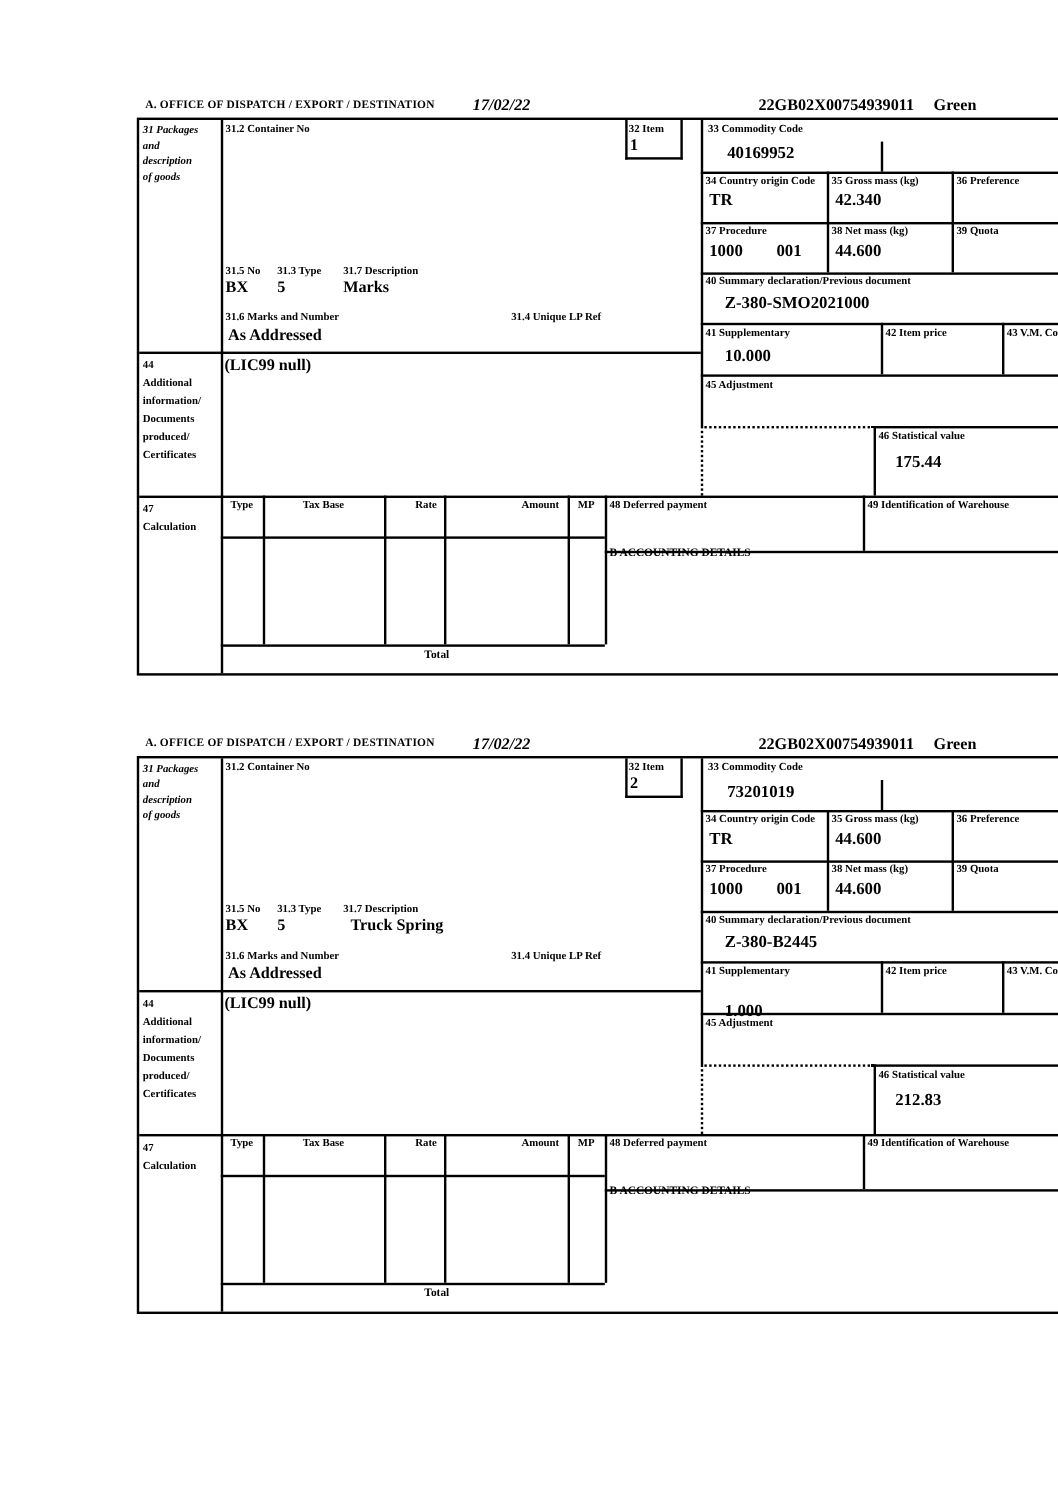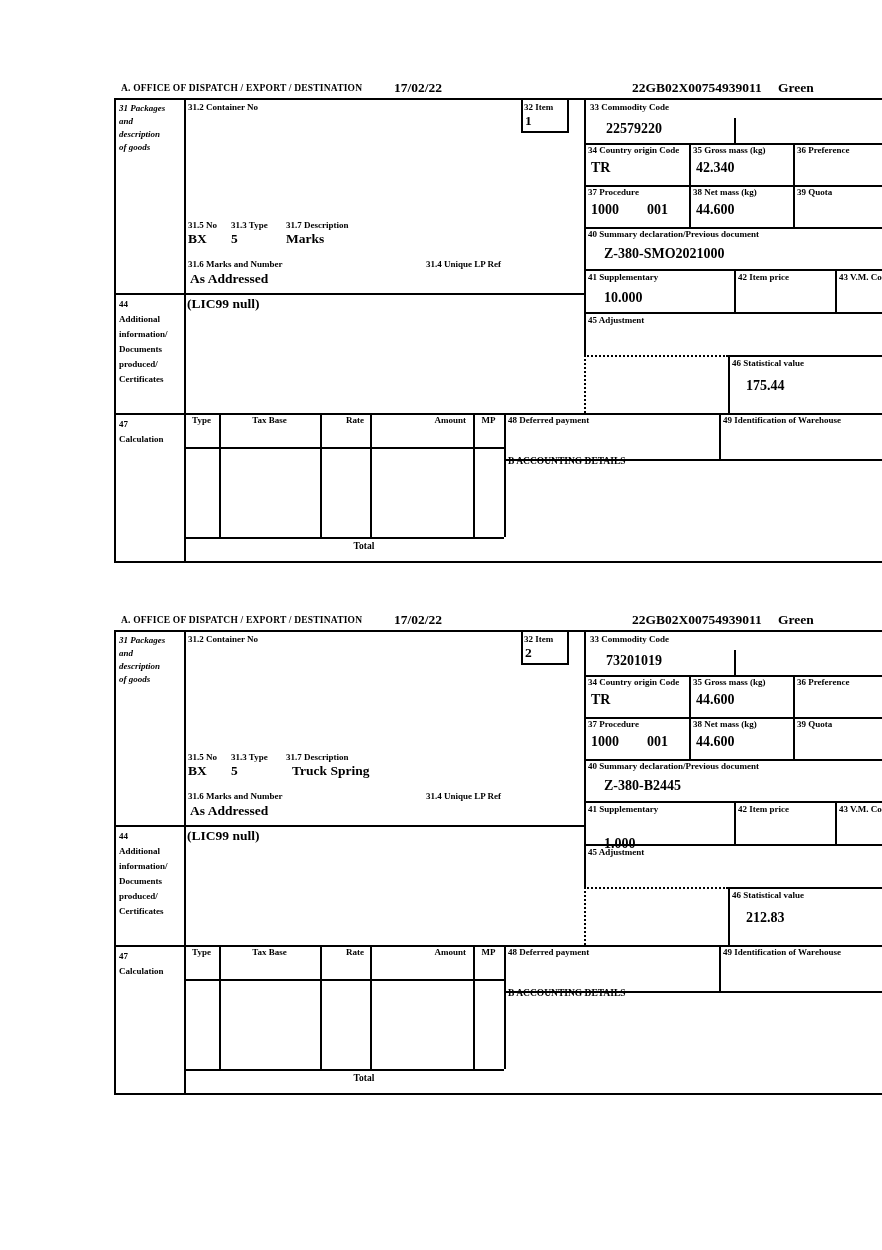--- a/index.html
+++ b/index.html
@@ -5,21 +5,21 @@
   html,body { margin:0; padding:0; background:#fff; }
   #sheet {
     position:relative; width:882px; height:1250px; background:#fff;
     font-family:"Liberation Serif","DejaVu Serif",serif; color:#000;
     overflow:hidden;
     margin-left:36px;
   }
   .decl { position:absolute; left:0; width:882px; height:505px; }
   
   .hdr-a { position:absolute; left:85px; top:3px; font-size:9.5px; font-weight:bold; white-space:nowrap; letter-spacing:.2px; }
-  .hdr-date { position:absolute; left:358px; top:0; }
+  .hdr-date { position:absolute; left:358px; top:0;font-style:italic; }
   .hdr-ref { position:absolute; left:596px; top:0; }
   .hdr-status { position:absolute; left:742px; top:0; }
   
   .tbl { position:absolute; left:78px; top:18px; width:784px; height:465px; border:2px solid #000; box-sizing:border-box; }
   .vl { position:absolute; width:0; border-left:2px solid #000; }
   .hl { position:absolute; height:0; border-top:2px solid #000; }
   .vld { position:absolute; width:0; border-left:2px dotted #000; }
   .hld { position:absolute; height:0; border-top:2px dotted #000; }
   .itembox { position:absolute; left:405px; top:0; width:48px; height:33px; border-left:2px solid #000; border-right:2px solid #000; border-bottom:2px solid #000; box-sizing:border-box; }
   
@@ -99,21 +99,21 @@
       <span class="bl" style="left:170px;top:120px">31.7 Description</span>
       <span class="v13" style="left:72px;top:131px">BX</span>
       <span class="v13" style="left:115px;top:131px">5</span>
       <span class="v13" style="left:170px;top:131px">Marks</span>
       <span class="bl" style="left:72px;top:159px">31.6 Marks and Number</span>
       <span class="bl" style="left:310px;top:159px">31.4 Unique LP Ref</span>
       <span class="v13" style="left:74px;top:171px">As Addressed</span>
       <span class="v13" style="left:71px;top:196px">(LIC99 null)</span>
 
       <span class="bl" style="left:474px;top:2px">33 Commodity Code</span>
-      <span class="v14" style="left:490px;top:21px">22579220</span>
+      <span class="v14" style="left:490px;top:21px">40169952</span>
       <span class="bl" style="left:472px;top:45px">34 Country origin Code</span>
       <span class="v14" style="left:475px;top:60px">TR</span>
       <span class="bl" style="left:577px;top:45px">35 Gross mass (kg)</span>
       <span class="v14" style="left:580px;top:60px">42.340</span>
       <span class="bl" style="left:681px;top:45px">36 Preference</span>
       <span class="bl" style="left:472px;top:87px">37 Procedure</span>
       <span class="v14" style="left:475px;top:102px">1000</span>
       <span class="v14" style="left:531px;top:102px">001</span>
       <span class="bl" style="left:577px;top:87px">38 Net mass (kg)</span>
       <span class="v14" style="left:580px;top:102px">44.600</span>

